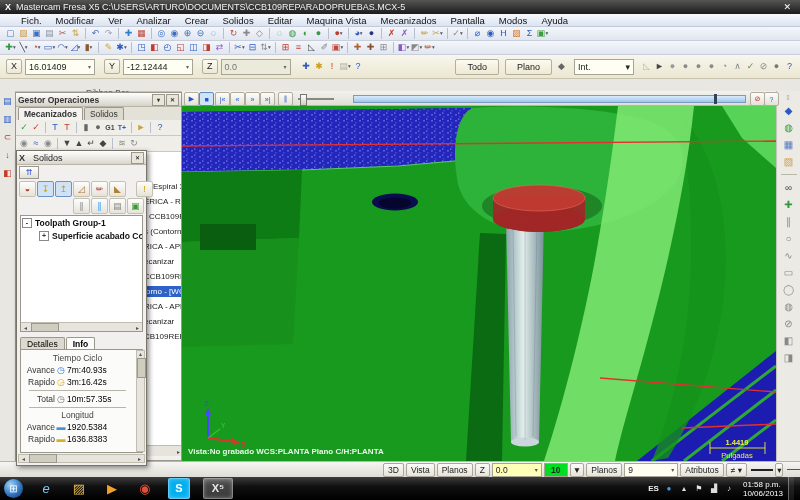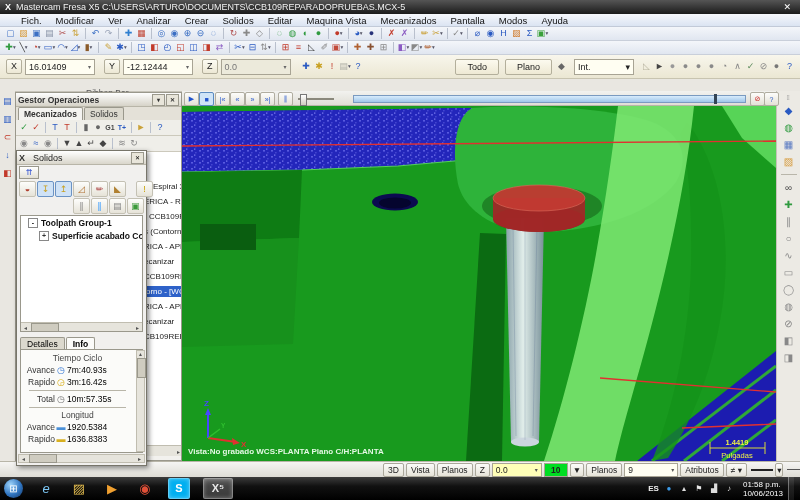--- a/index.html
+++ b/index.html
@@ -78,21 +78,21 @@
   .sim-collapse{height:13px;display:flex;align-items:center;padding:1px 2px}
   .colbtn{width:18px;height:11px;border:1px solid #9a988c;background:linear-gradient(#fff,#e2dfd4);
     color:#2244cc;font-size:8px;display:flex;align-items:center;justify-content:center}
   .sim-tb{height:18px;display:flex;align-items:center;padding:0 2px;gap:1px}
   .sim-tb.right{justify-content:flex-end;height:16px}
   .sim-tb .ic{min-width:15px;height:14px;border:1px solid #c4c1b4;background:linear-gradient(#fdfdfb,#e6e3d8);font-size:9px}
   .sim-tb .ic.pressed{background:#cfe2f6;border:1px solid #6b93c4}
   .sim-tree{position:absolute;left:3px;top:64px;width:123px;height:117px;background:#fff;
     border:1px solid #9a988c;box-sizing:border-box;overflow:hidden}
   .tree-item{display:flex;align-items:center;height:13px;font-size:8.5px;font-weight:bold;color:#111;
-    white-space:nowrap;padding-left:7px}
+    white-space:nowrap;padding-left:1px}
   .tgl{width:8px;height:8px;border:1px solid #888;background:#fff;font-size:7px;line-height:7px;
     text-align:center;margin-right:3px;flex:none;color:#333}
   .hscroll{position:absolute;left:0;bottom:0;width:100%;height:9px;background:#e6e4dc;border-top:1px solid #c0bdb0;
     display:flex;align-items:center;font-size:6px;color:#555;box-sizing:border-box}
   .hs-thumb{width:26px;height:7px;background:#cfccc0;border:1px solid #9a988c;margin:0 1px}
   .hs-arrow{width:9px;text-align:center}
   .sim-tabs{position:absolute;left:3px;top:186px;display:flex;align-items:flex-end;gap:1px}
   .stab{font-size:8.5px;padding:0 6px;height:12px;line-height:12px;border:1px solid #9a988c;border-bottom:none;
     background:#dcd9ce;border-radius:2px 2px 0 0}
   .stab.active{background:#fbfbf9;font-weight:bold}

